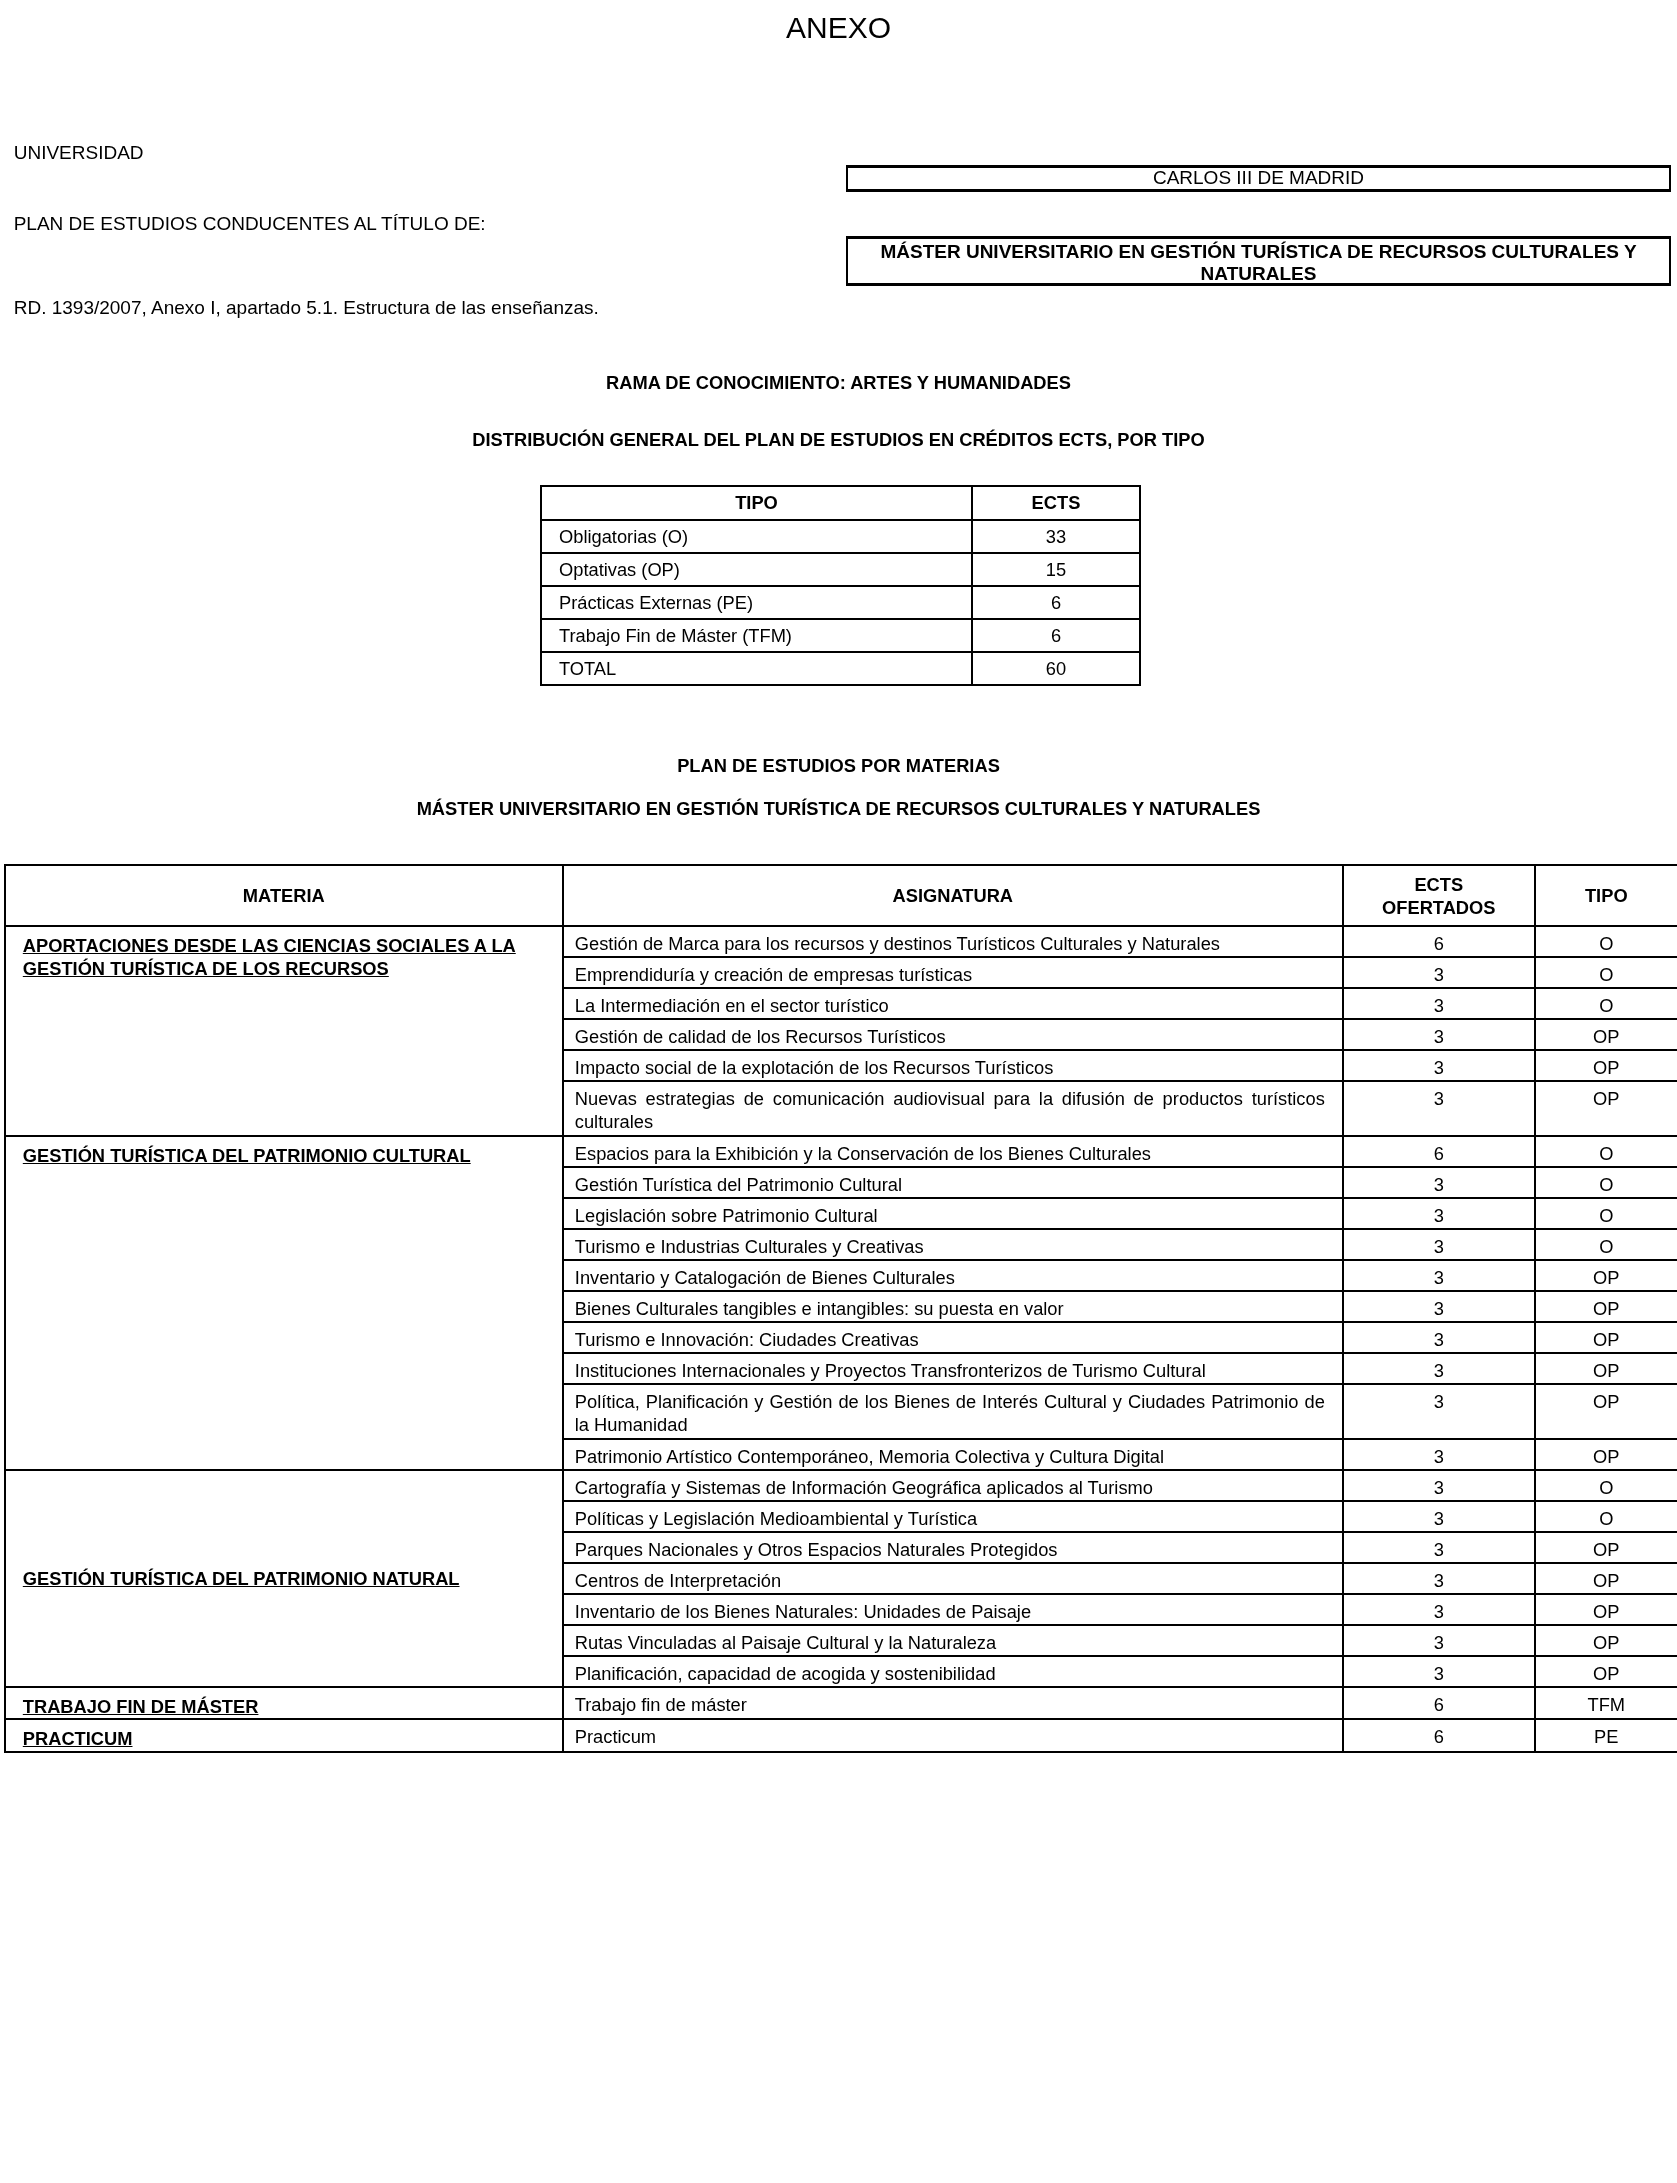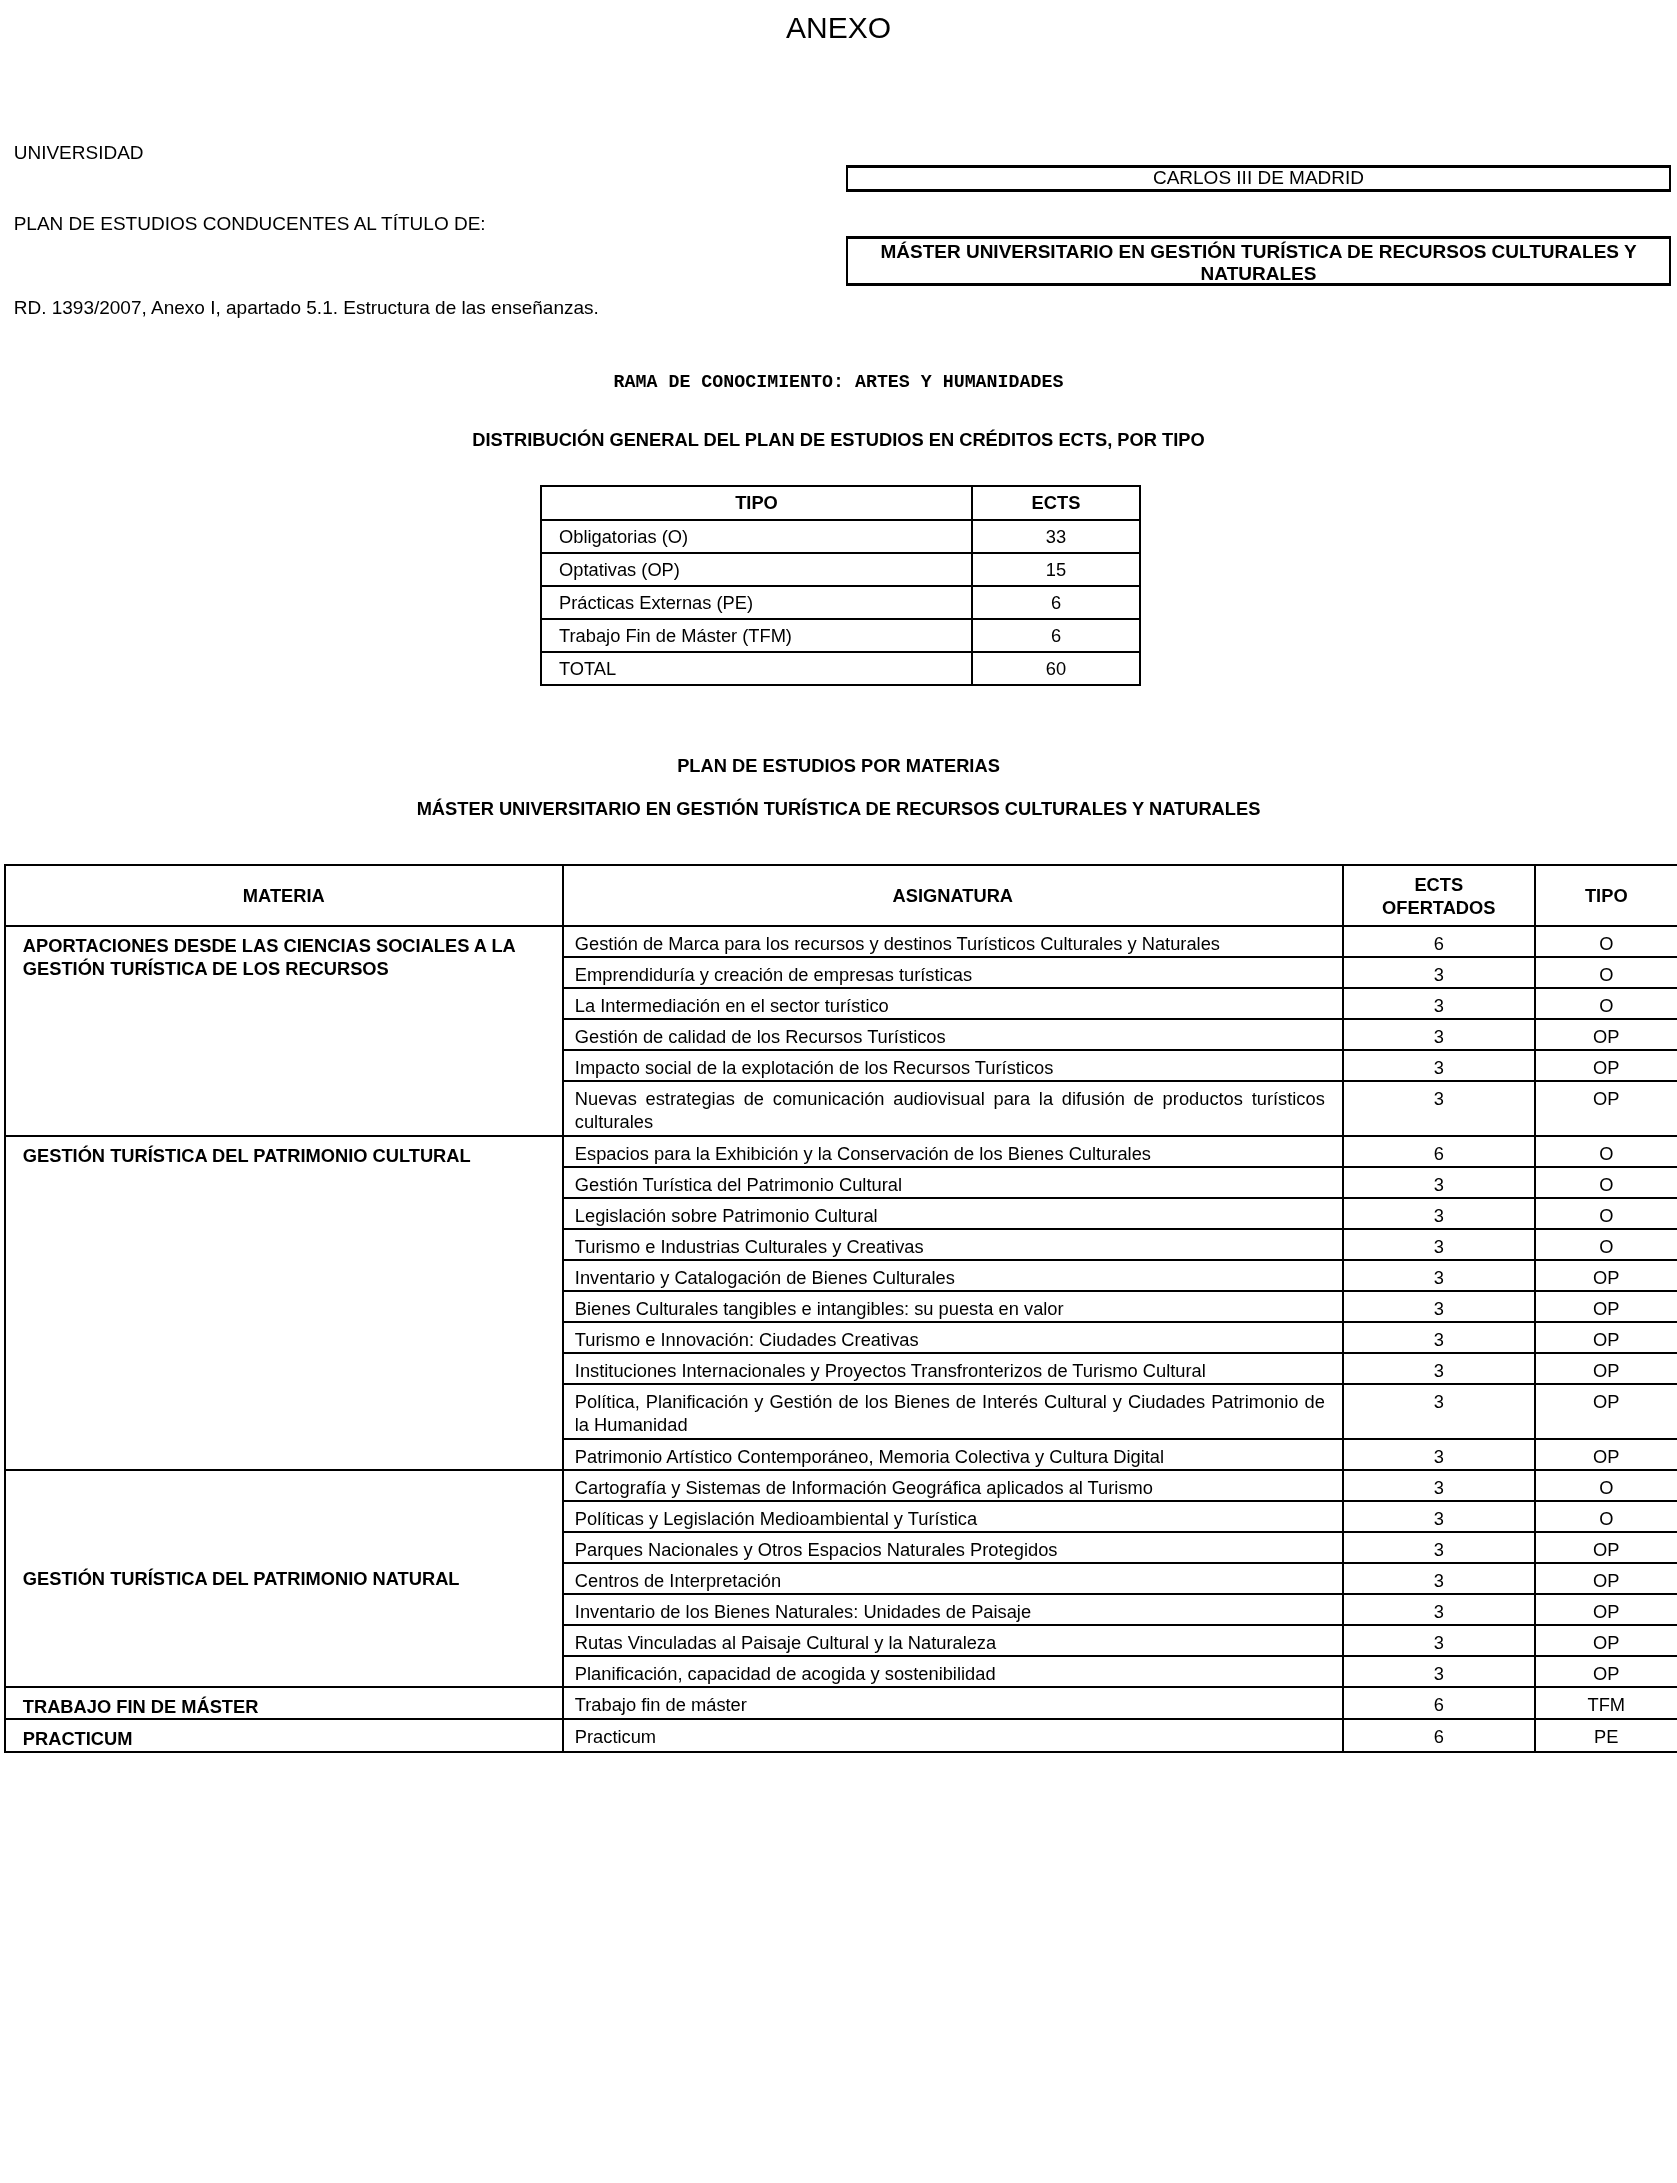--- a/index.html
+++ b/index.html
@@ -23,39 +23,39 @@
     .t1 { left: 540px; top: 485px; width: 601px; }
     .t1 th { height: 32px; font-weight: bold; text-align: center; }
     .t1 td { height: 31px; }
     .t1 .c1 { width: 412px; padding-left: 17px; text-align: left; margin-left: 8px; }
     .t1 .c2 { text-align: center; }
 
     .t2 { left: 3.8px; top: 864px; width: 1673px; table-layout: fixed; }
     .t2 th { height: 59px; font-weight: bold; text-align: center; line-height: 23px; font-size: 18.3px; }
     .t2 td { height: 31px; vertical-align: top; padding-top: 6.9px; box-sizing: border-box; line-height: 23px; }
     .t2 td.tall { height: 55px; }
-    .t2 .mat { font-weight: bold; padding-left: 17px; padding-right: 7.6px; font-size: 18.3px; line-height: 23.6px; }
+    .t2 .mat { font-weight: bold; padding-left: 17px; padding-right: 7.6px; font-size: 18.3px; line-height: 23.6px; text-decoration: underline; }
     .t2 .mat.mid { vertical-align: middle; padding-top: 0; }
     .t2 .asig { padding-left: 11px; padding-right: 17px; text-align: justify; padding-top: 4.6px; }
     .t2 .ects, .t2 .tipo { text-align: center; padding-top: 4.6px; }
   </style>
 </head>
 <body>
 
 <div class="abs anexo">ANEXO</div>
 
 <div class="abs lbl" style="top:142px;">UNIVERSIDAD</div>
 <div class="abs box box1">CARLOS III DE MADRID</div>
 
 <div class="abs lbl" style="top:213px;">PLAN DE ESTUDIOS CONDUCENTES AL TÍTULO DE:</div>
 <div class="abs box box2">MÁSTER UNIVERSITARIO EN GESTIÓN TURÍSTICA DE RECURSOS CULTURALES Y NATURALES</div>
 
 <div class="abs lbl" style="top:284px;margin-top:13px;">RD. 1393/2007, Anexo I, apartado 5.1. Estructura de las enseñanzas.</div>
 
-<div class="abs heading" style="top:372px;font-family:Liberation Mono, monospace;">RAMA DE CONOCIMIENTO: ARTES Y HUMANIDADES</div>
+<div class="abs heading" style="top:372px;">RAMA DE CONOCIMIENTO: ARTES Y HUMANIDADES</div>
 <div class="abs heading" style="top:429px;">DISTRIBUCIÓN GENERAL DEL PLAN DE ESTUDIOS EN CRÉDITOS ECTS, POR TIPO</div>
 
 <table class="t1">
   <thead>
     <tr>
       <th>TIPO</th>
       <th>ECTS</th>
     </tr>
   </thead>
   <tbody id="t1-body">

